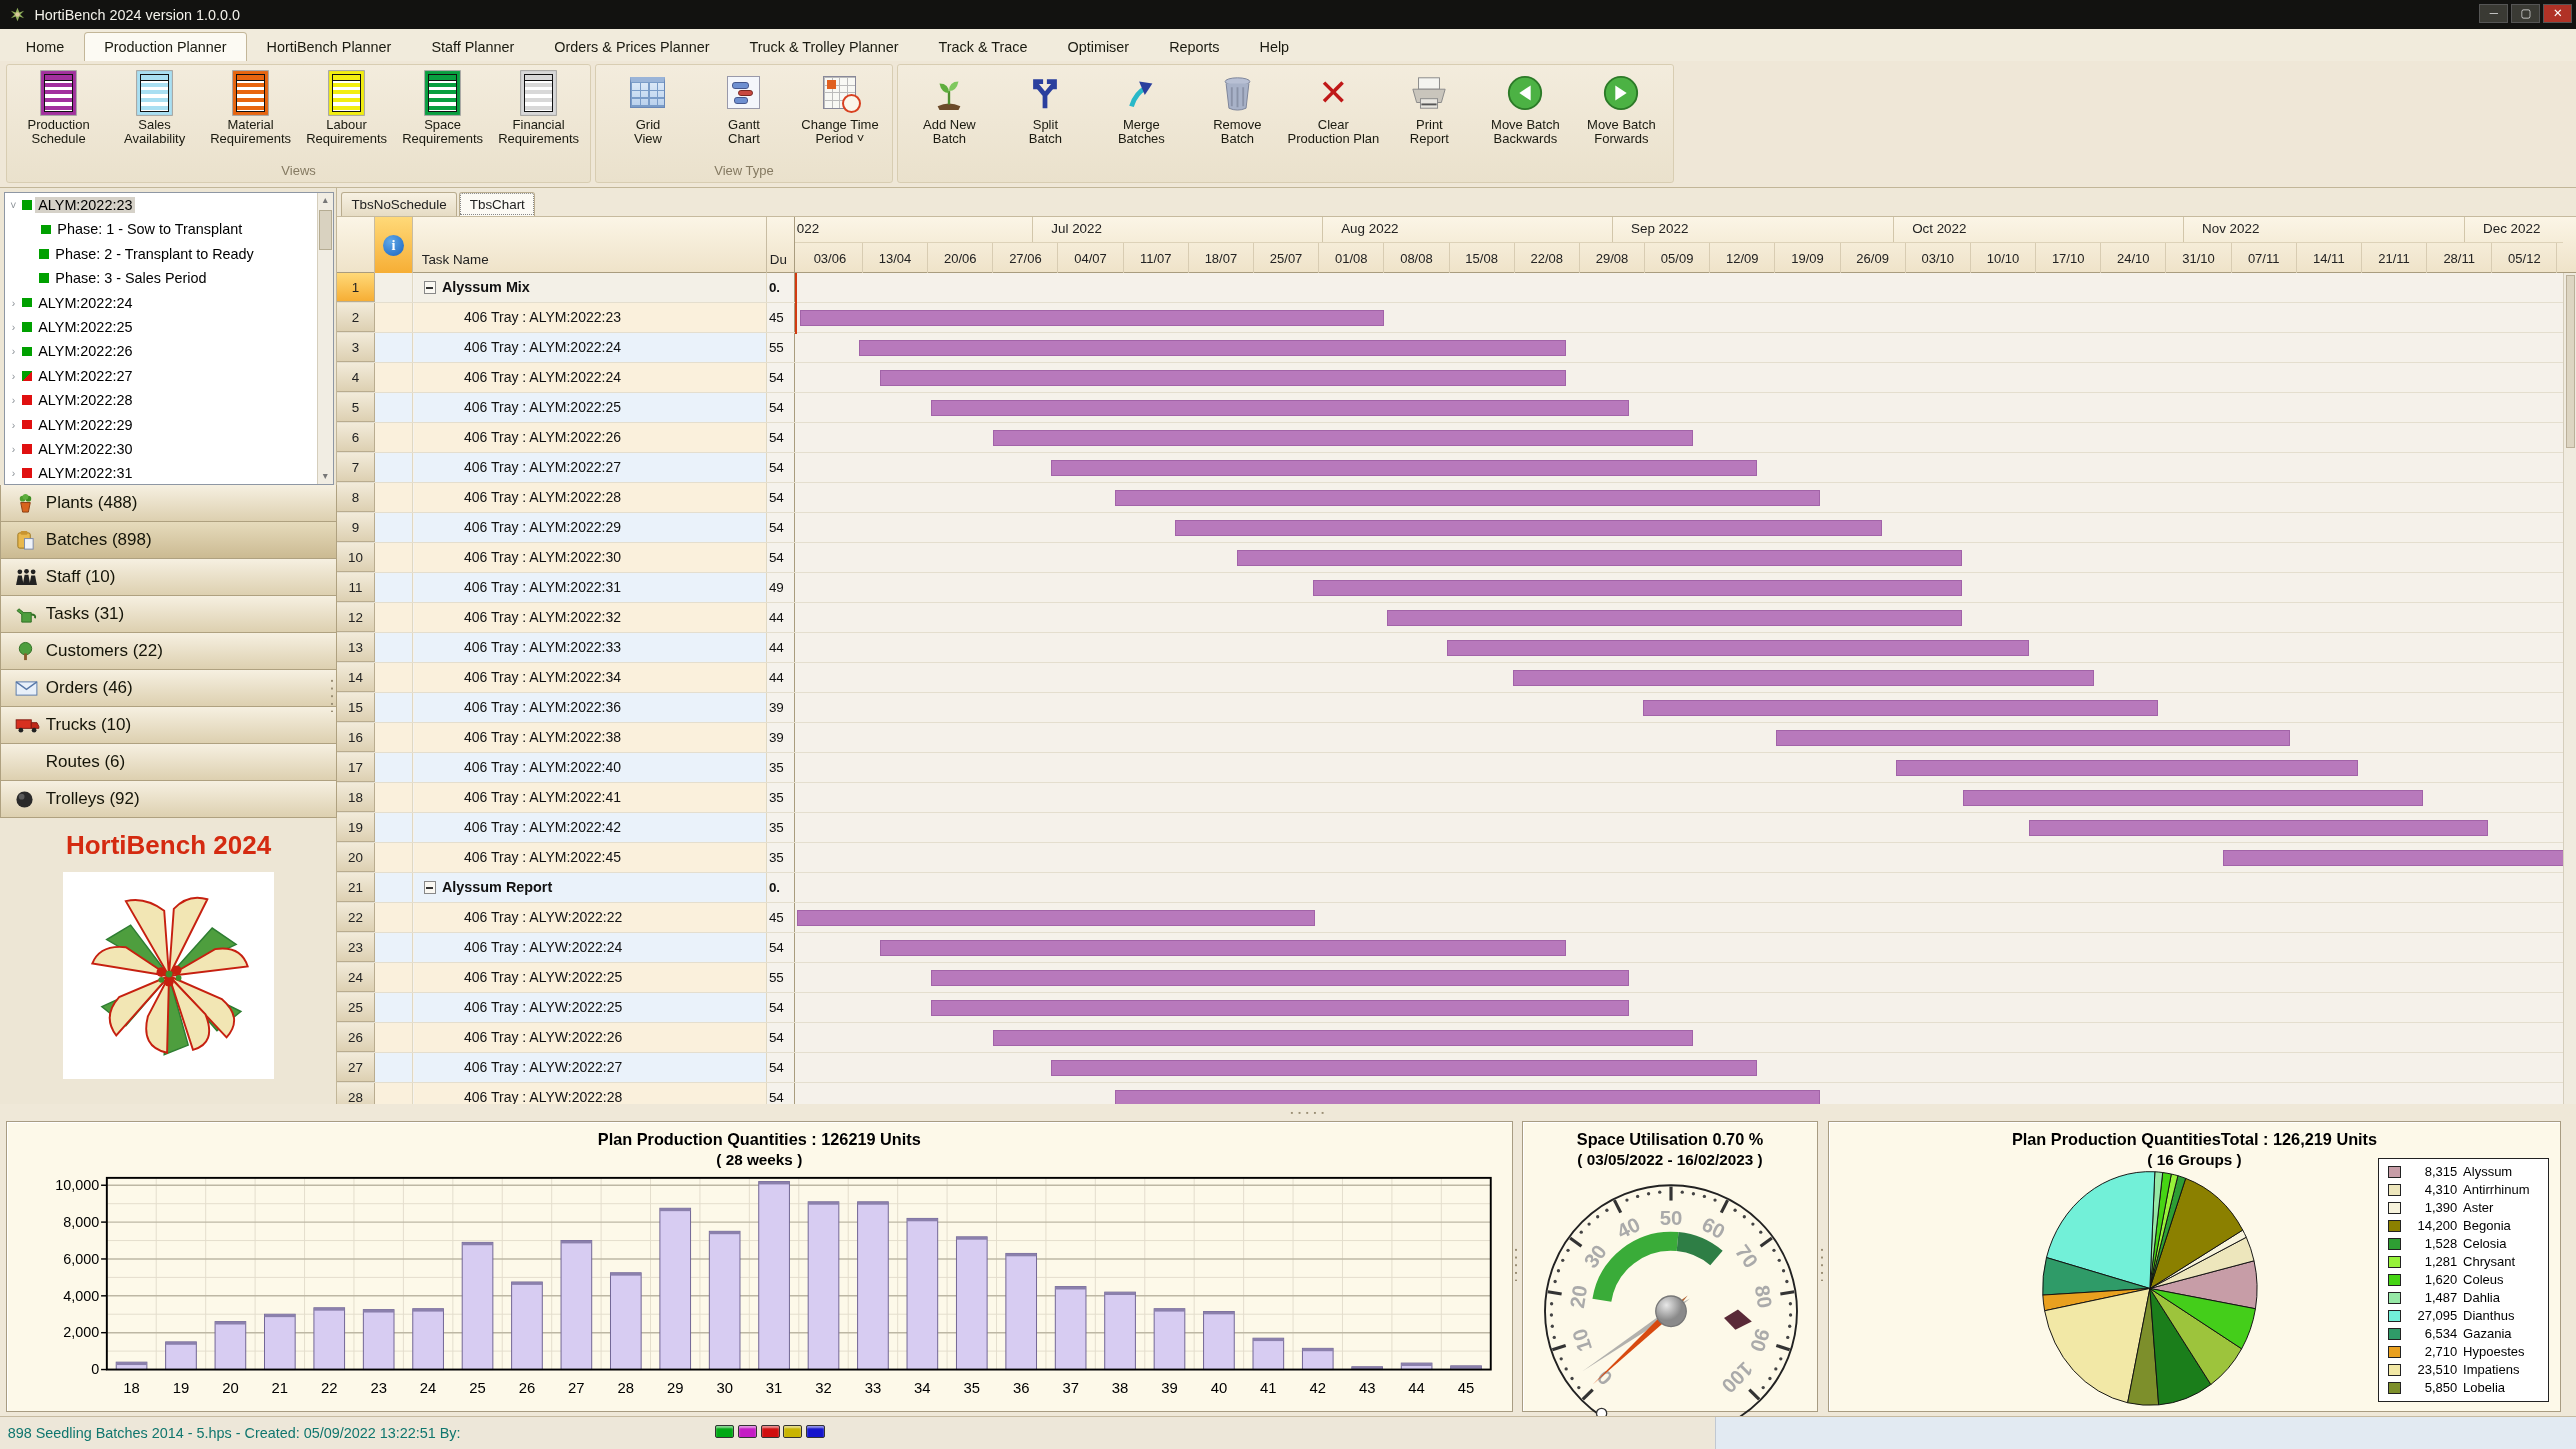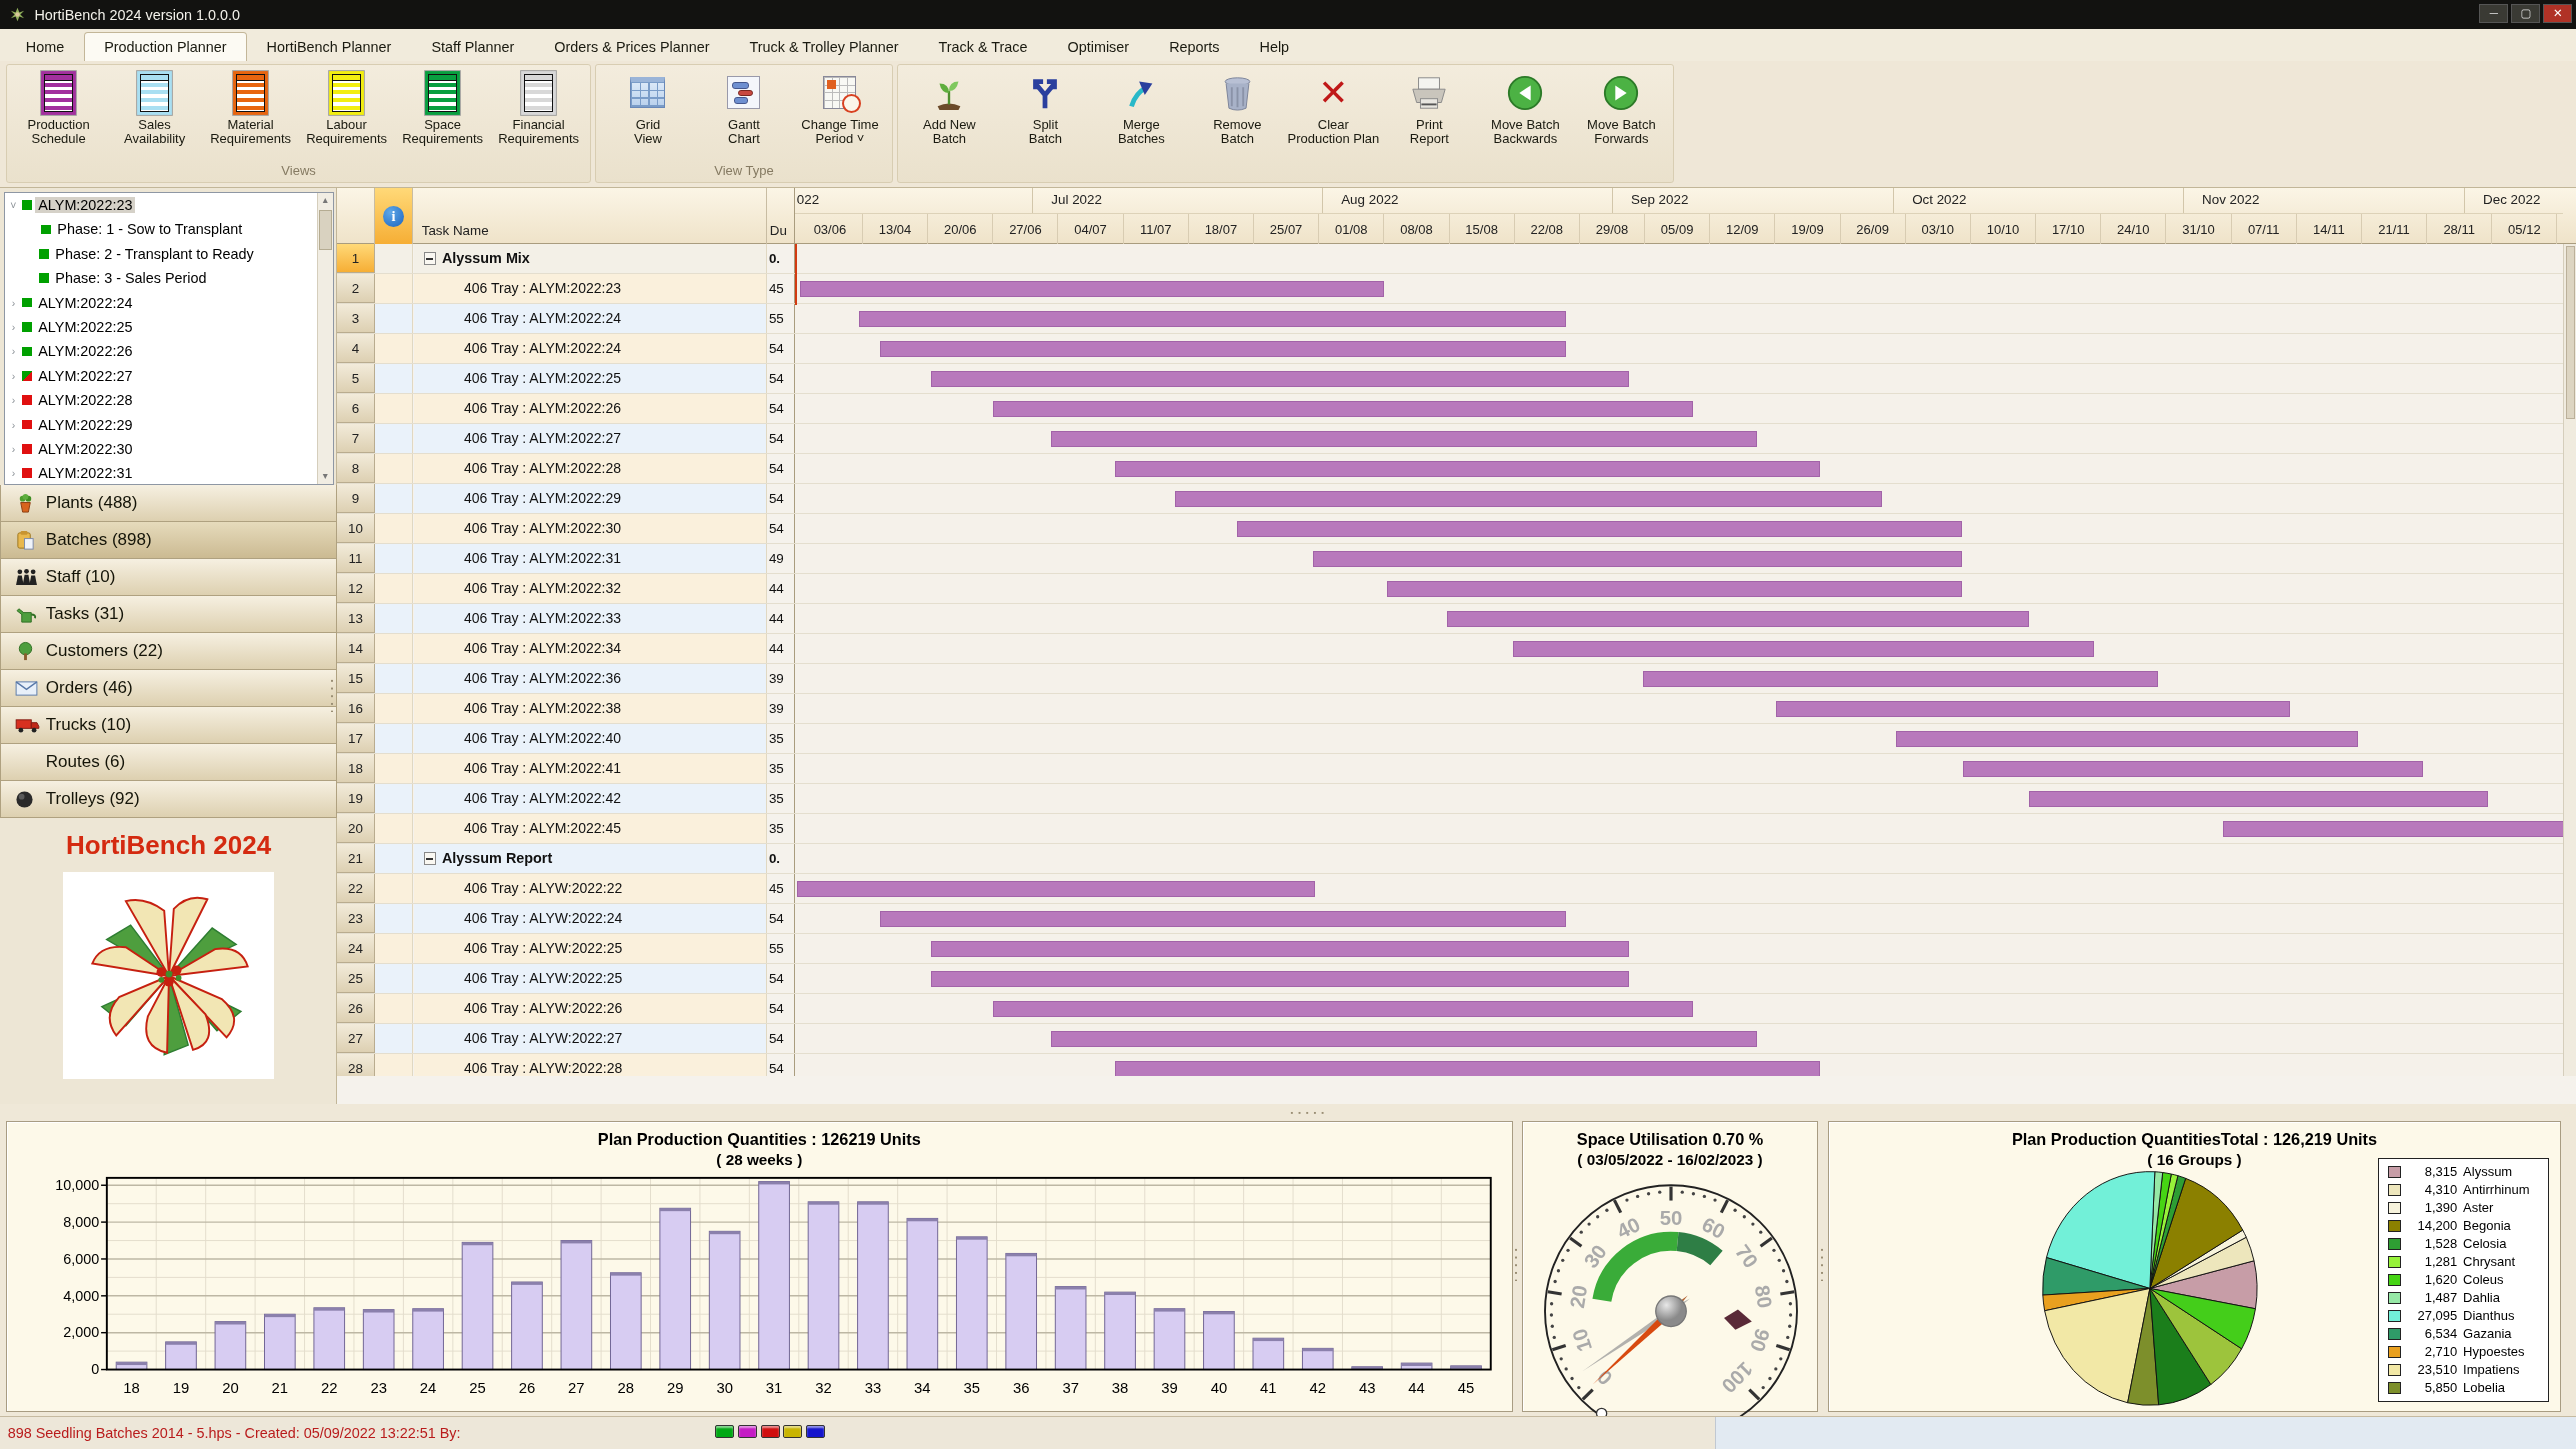--- a/index.html
+++ b/index.html
@@ -108,21 +108,21 @@
   #panel-gauge { left:1522px; width:296px; }
   #panel-pie { left:1828px; width:733px; }
   .ptitle { position:absolute; left:0; top:7.7px; width:100%; text-align:center; font-weight:bold; font-size:16.3px; color:#000; }
   .psub { position:absolute; left:0; top:29px; width:100%; text-align:center; font-weight:bold; font-size:15.3px; color:#000; }
   #legend { position:absolute; right:11.5px; top:36px; width:171px; background:#FFFFFF; border:1.9px solid #222; padding:3.8px 3.8px; }
   .legrow { display:flex; align-items:center; height:18px; font-size:13px; color:#000; }
   .legrow .swatch { width:13.4px; height:12.5px; border:1px solid #222; margin:0 5.8px 0 5.8px; flex:none; }
   .legrow .lval { width:50px; text-align:right; margin-right:5.8px; }
 
   
-  #statusbar { position:absolute; left:0; top:1416px; width:2576px; height:33px; background:#EDE7D9; border-top:1px solid #C6BAA0; font-size:14.4px; color:#b91c1c; }
+  #statusbar { position:absolute; left:0; top:1416px; width:2576px; height:33px; background:#EDE7D9; border-top:1px solid #C6BAA0; font-size:14.4px; color:#0f766e; }
   #statustext { position:absolute; left:7.7px; top:7.7px; }
   #statusflags { position:absolute; left:715px; top:7.7px; display:flex; gap:3.8px; }
   .flag { width:19px; height:13.4px; border:1px solid #333; border-radius:1.9px; box-shadow:inset 0 1.9px 1.9px rgba(255,255,255,.55); }
   #statusright { position:absolute; left:1715px; top:0; right:0; height:100%; background:#E2EAF2; border-left:1px solid #C0C8D2; }
 </style>
 </head>
 <body>
 
 <div id="titlebar">
   <svg class="flower" viewBox="0 0 20 20">
@@ -510,20 +510,24 @@
             <circle cx="100" cy="96" r="3.5"></circle>
             <circle cx="110" cy="100" r="3"></circle>
             <circle cx="92" cy="102" r="3"></circle>
           </g>
       </svg>
     </div>
     <div class="dots-v" style="right:1.9px; top:489px;"></div>
   </div>
 
   <div id="ganttpanel">
+    <div id="gtabs">
+        <div class="gtab">TbsNoSchedule</div>
+        <div class="gtab active">TbsChart</div>
+      </div>
     <div id="ghead">
       <div class="hcell" id="h-num"></div>
       <div class="hcell" id="h-info">
         <span class="infoicon">i</span>
       </div>
       <div class="hcell" id="h-task">
         <span>Task Name</span>
       </div>
       <div class="hcell" id="h-dur">
         <span>Du</span>

